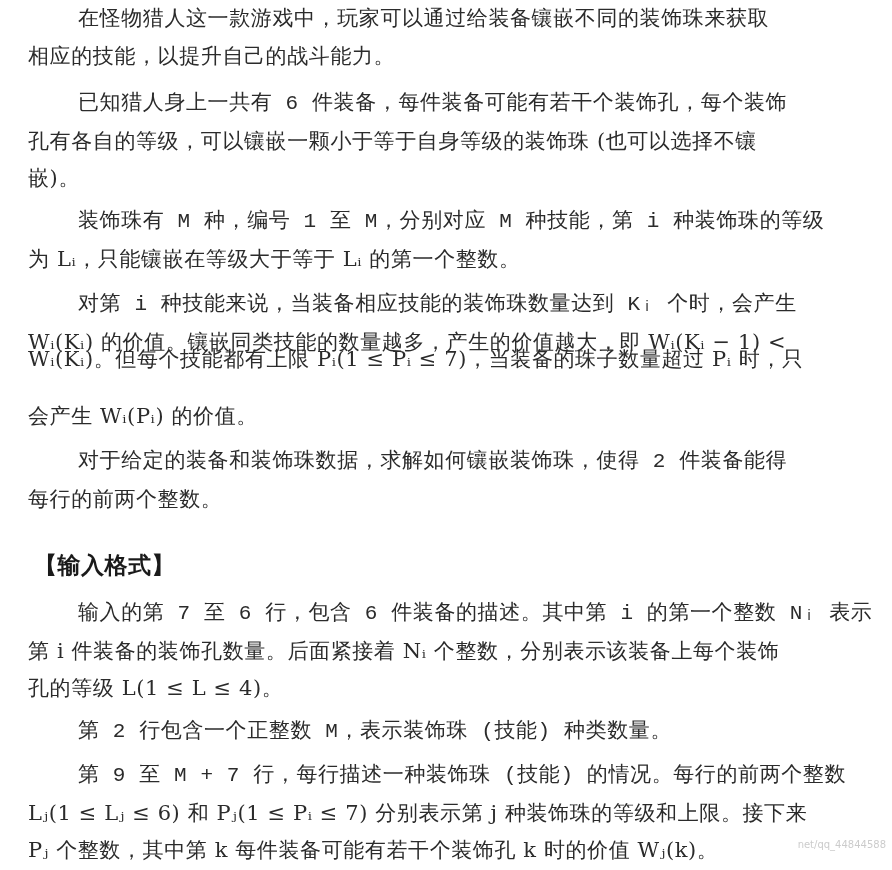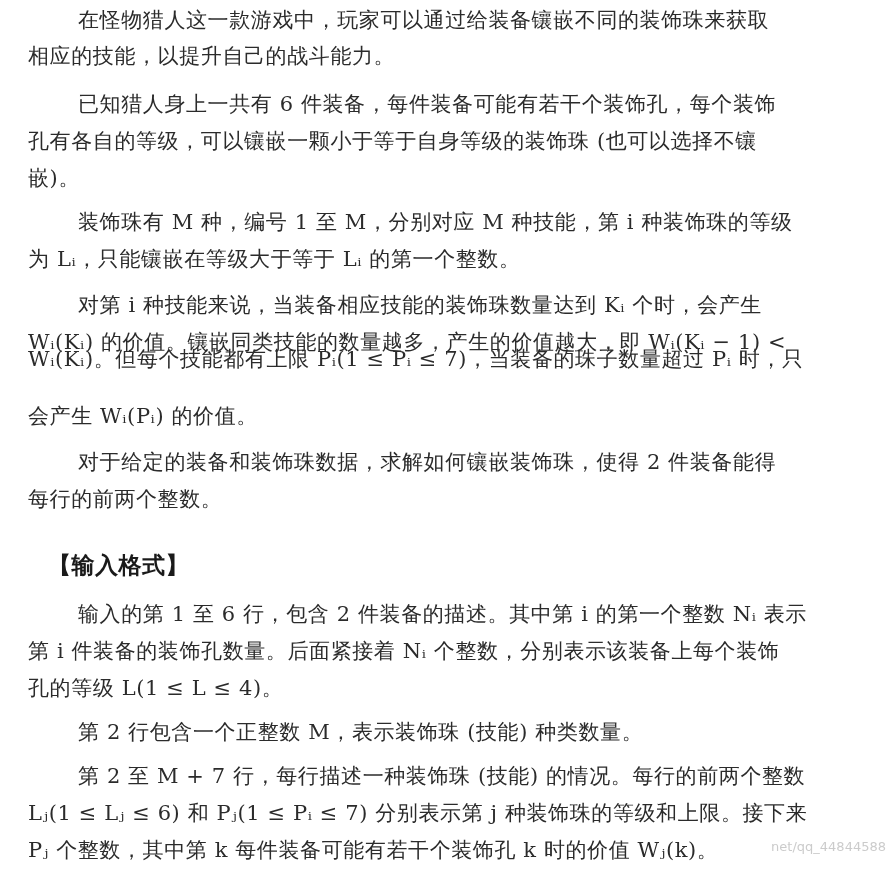--- a/index.html
+++ b/index.html
@@ -23,38 +23,38 @@
     }
     .line {
       position: absolute;
       left: 0;
       white-space: nowrap;
       font-size: 21px;
       line-height: 28px;
       height: 28px;
       letter-spacing: 0.6px;
     }
-    .line.indent { left: 50px; }
+    .line.indent { left: 50px; font-family: Liberation Mono, monospace; }
     .heading {
       position: absolute;
       left: 0;
       white-space: nowrap;
       font-family: "DejaVu Sans", "Liberation Sans", sans-serif;
       font-size: 23px;
       font-weight: bold;
       line-height: 30px;
       color: #1a1a1a;
       letter-spacing: 0.5px;
     }
     .watermark {
       position: absolute;
       right: 6px;
       top: 839px;
       font-family: "DejaVu Sans", "Liberation Sans", sans-serif;
-      font-size: 13px;
+      font-size: 10px;
       color: rgba(160,160,160,0.55);
       white-space: nowrap;
     }
   </style>
 </head>
 <body>
 
 <div class="doc">
 
   <div class="line indent" style="top:6px">在怪物猎人这一款游戏中，玩家可以通过给装备镶嵌不同的装饰珠来获取</div>
@@ -68,27 +68,27 @@
   <div class="line" style="top:245px">为 Lᵢ，只能镶嵌在等级大于等于 Lᵢ 的第一个整数。</div>
 
   <div class="line indent" style="top:291px">对第 i 种技能来说，当装备相应技能的装饰珠数量达到 Kᵢ 个时，会产生</div>
   <div class="line" style="top:328px">Wᵢ(Kᵢ) 的价值。镶嵌同类技能的数量越多，产生的价值越大，即 Wᵢ(Kᵢ − 1) &lt;</div>
   <div class="line" style="top:345px">Wᵢ(Kᵢ)。但每个技能都有上限 Pᵢ(1 ≤ Pᵢ ≤ 7)，当装备的珠子数量超过 Pᵢ 时，只</div>
   <div class="line" style="top:402px">会产生 Wᵢ(Pᵢ) 的价值。</div>
 
   <div class="line indent" style="top:448px">对于给定的装备和装饰珠数据，求解如何镶嵌装饰珠，使得 2 件装备能得</div>
   <div class="line" style="top:485px">每行的前两个整数。</div>
 
-  <div class="heading" style="top:550px; left:20px">【输入格式】</div>
+  <div class="heading" style="top:550px; left:6px">【输入格式】</div>
 
-  <div class="line indent" style="top:600px">输入的第 1 至 6 行，包含 2 件装备的描述。其中第 i 的第一个整数 Nᵢ 表示</div>
+  <div class="line indent" style="top:600px">输入的第 7 至 6 行，包含 6 件装备的描述。其中第 i 的第一个整数 Nᵢ 表示</div>
   <div class="line" style="top:637px">第 i 件装备的装饰孔数量。后面紧接着 Nᵢ 个整数，分别表示该装备上每个装饰</div>
   <div class="line" style="top:674px">孔的等级 L(1 ≤ L ≤ 4)。</div>
 
   <div class="line indent" style="top:718px">第 2 行包含一个正整数 M，表示装饰珠 (技能) 种类数量。</div>
 
-  <div class="line indent" style="top:762px">第 2 至 M + 7 行，每行描述一种装饰珠 (技能) 的情况。每行的前两个整数</div>
+  <div class="line indent" style="top:762px">第 9 至 M + 7 行，每行描述一种装饰珠 (技能) 的情况。每行的前两个整数</div>
   <div class="line" style="top:799px">Lⱼ(1 ≤ Lⱼ ≤ 6) 和 Pⱼ(1 ≤ Pᵢ ≤ 7) 分别表示第 j 种装饰珠的等级和上限。接下来</div>
   <div class="line" style="top:836px">Pⱼ 个整数，其中第 k 每件装备可能有若干个装饰孔 k 时的价值 Wⱼ(k)。</div>
 
 </div>
 
 <div class="watermark">net/qq_44844588</div>
 
 </body></html>

